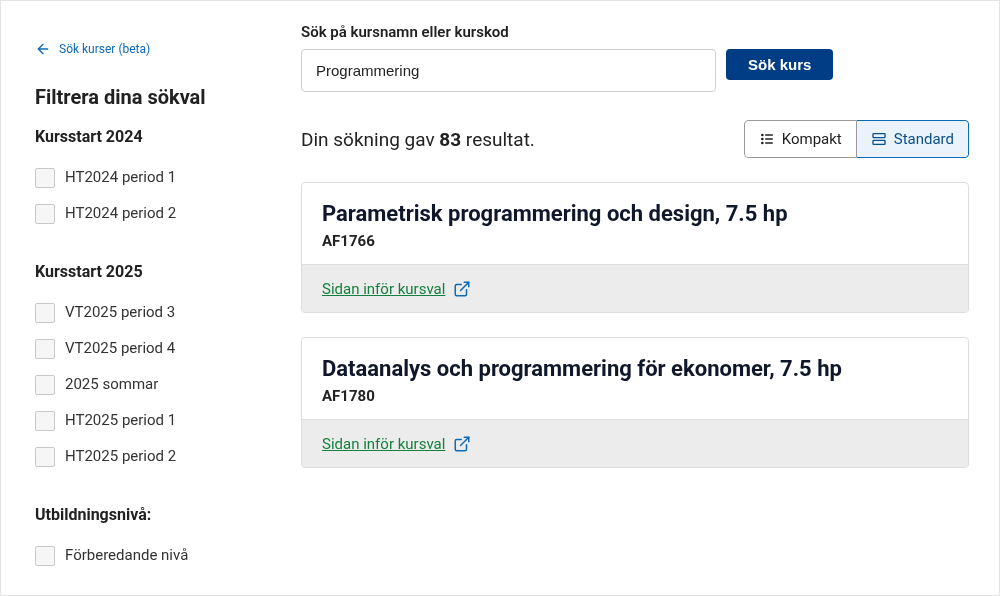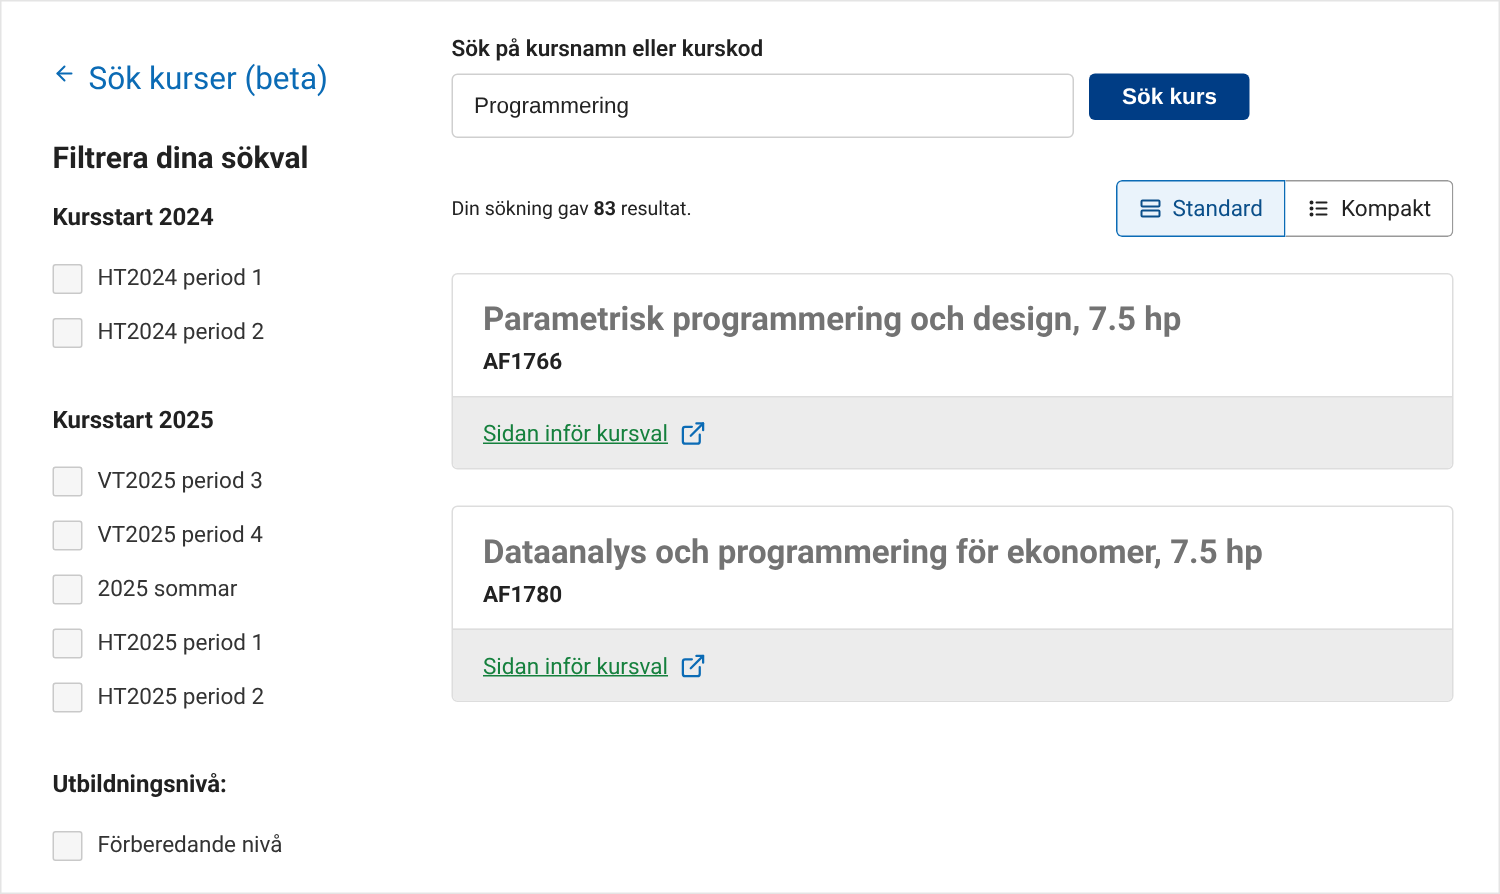--- a/index.html
+++ b/index.html
@@ -13,23 +13,24 @@
     border: 1px solid #e4e4e4;
   }
   .layout { display: flex; height: 100%; }
   .sidebar {
     width: 270px;
     padding: 40px 20px 20px 34px;
     flex-shrink: 0;
   }
   .backlink {
     display: inline-flex;
+    align-items: center;
     gap: 8px;
     color: #0b6bb5;
-    font-size: 21px;
+    font-size: 12px;
     text-decoration: none;
     margin-bottom: 28px;
   }
   .backlink svg { width: 16px; height: 16px; }
   .filter-title {
     font-size: 20px;
     font-weight: 700;
     margin-bottom: 18px;
   }
   .filter-group-title {
@@ -100,21 +101,21 @@
     height: 31px;
   }
 
   .result-header {
     display: flex;
     justify-content: space-between;
     align-items: center;
     margin-bottom: 24px;
   }
   .result-count {
-    font-size: 13px;
+    font-size: 19px;
     color: #222;
   }
   .result-count .bold { font-weight: 700; }
   .view-toggle {
     display: flex;
     border-radius: 4px;
     overflow: hidden;
   }
   .view-btn {
     display: inline-flex;
@@ -143,21 +144,21 @@
     overflow: hidden;
     background: #fff;
   }
   .card-body {
     padding: 18px 20px 14px 20px;
   }
   .card-title {
     font-size: 22px;
     font-weight: 700;
     margin-bottom: 6px;
-    color: #737373;
+    color: #0f172a;
   }
   .card-code {
     font-size: 15px;
     font-weight: 700;
     color: #222;
   }
   .card-footer {
     background: #ececec;
     border-top: 1px solid #ddd;
     padding: 14px 20px;
@@ -237,38 +238,38 @@
     <div class="search-row">
       <input class="search-input" type="text" value="Programmering" style="">
       <button class="search-btn">Sök kurs</button>
     </div>
 
     <div class="result-header">
       <div class="result-count">
         <span>Din sökning gav </span><span class="bold">83</span><span> resultat.</span>
       </div>
       <div class="view-toggle">
-        <div class="view-btn active">
-          <svg viewBox="0 0 24 24" fill="none" stroke="currentColor" stroke-width="2">
-              <rect x="3" y="4" width="18" height="6" rx="1"></rect>
-              <rect x="3" y="14" width="18" height="6" rx="1"></rect>
-            </svg>
-          <span>Standard</span>
-        </div>
         <div class="view-btn">
           <svg viewBox="0 0 24 24" fill="none" stroke="currentColor" stroke-width="2" stroke-linecap="round">
               <circle cx="5" cy="6" r="1"></circle>
               <line x1="10" y1="6" x2="20" y2="6"></line>
               <circle cx="5" cy="12" r="1"></circle>
               <line x1="10" y1="12" x2="20" y2="12"></line>
               <circle cx="5" cy="18" r="1"></circle>
               <line x1="10" y1="18" x2="20" y2="18"></line>
             </svg>
           <span>Kompakt</span>
         </div>
+        <div class="view-btn active">
+          <svg viewBox="0 0 24 24" fill="none" stroke="currentColor" stroke-width="2">
+              <rect x="3" y="4" width="18" height="6" rx="1"></rect>
+              <rect x="3" y="14" width="18" height="6" rx="1"></rect>
+            </svg>
+          <span>Standard</span>
+        </div>
       </div>
     </div>
 
     <div class="card">
       <div class="card-body">
         <div class="card-title">Parametrisk programmering och design, 7.5 hp</div>
         <div class="card-code">AF1766</div>
       </div>
       <div class="card-footer">
         <a class="card-link" href="#">

